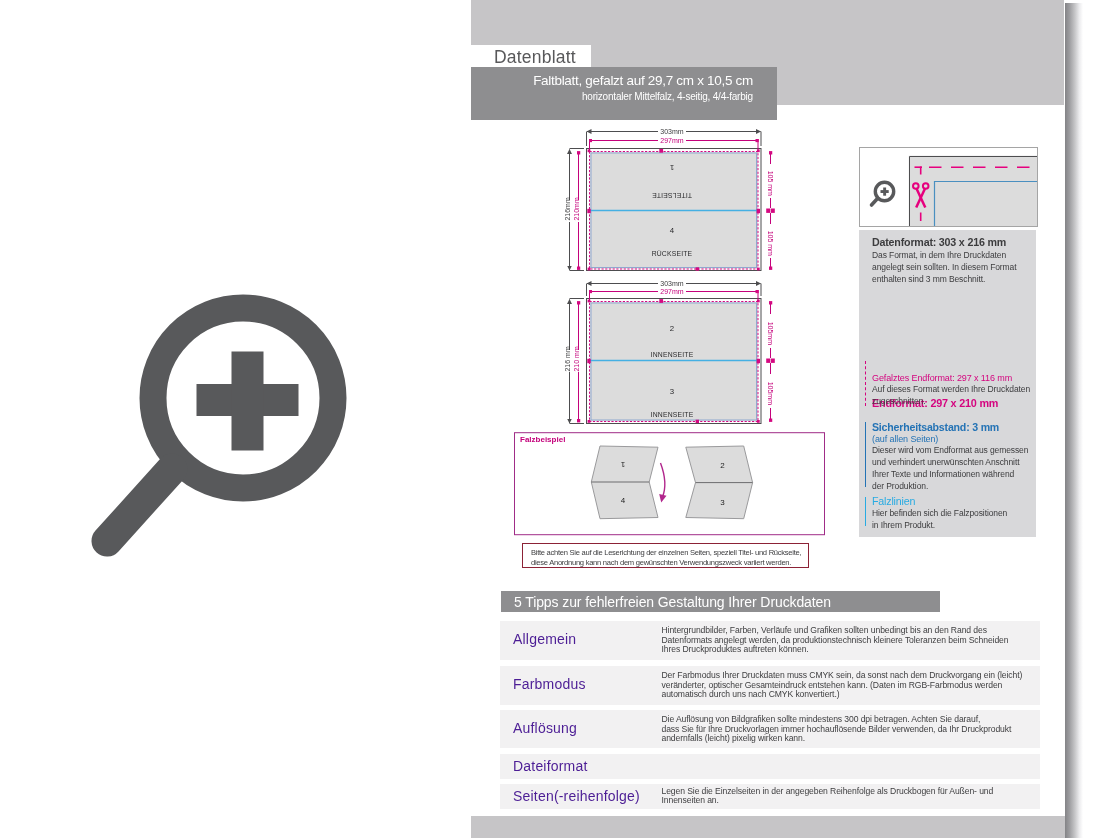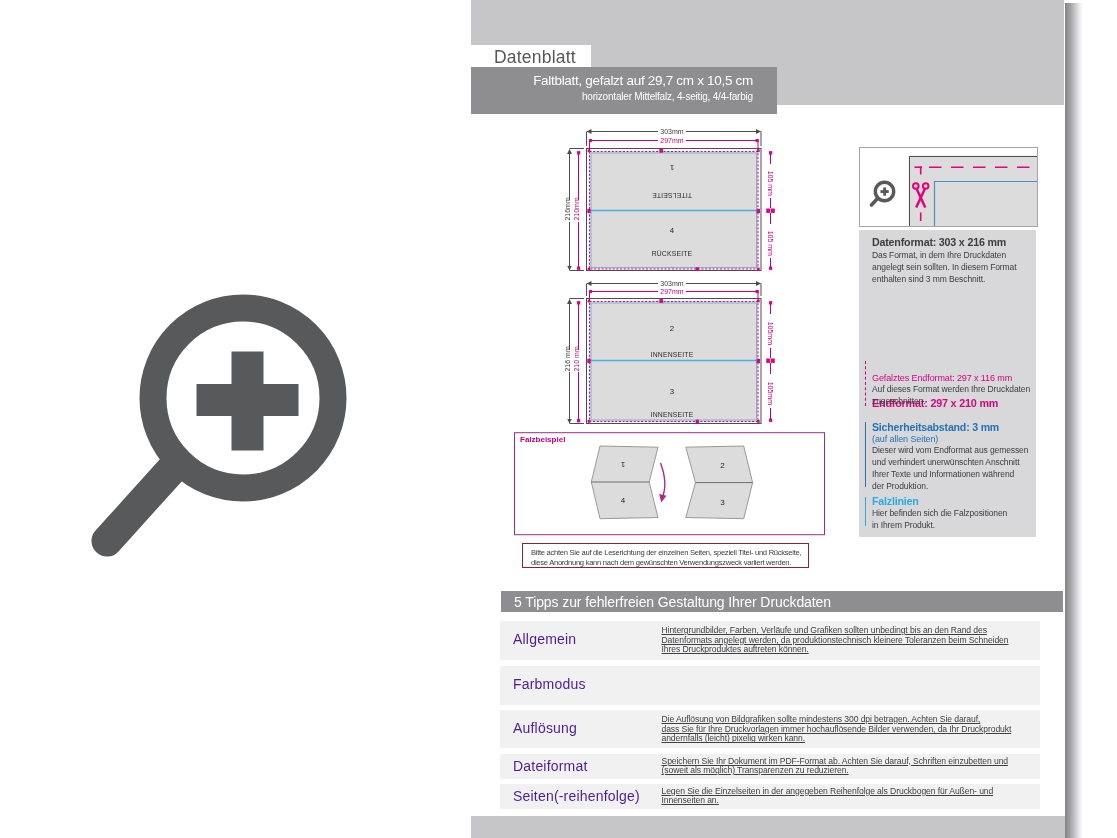--- a/index.html
+++ b/index.html
@@ -2,31 +2,31 @@
 <html><head>
 <meta charset="utf-8">
 <style>
 html,body{margin:0;padding:0;}
 body{width:1117px;height:838px;position:relative;overflow:hidden;background:#fff;
   font-family:"Liberation Sans", sans-serif;}
 .abs{position:absolute;}
 #bandtop{left:471px;top:0;width:593px;height:105px;background:#c6c5c7;}
 #dbox{left:471px;top:45px;width:120px;height:38px;background:#fff;}
 #dbox span{position:absolute;left:23px;top:1.5px;font-size:17.5px;color:#58585a;letter-spacing:0.2px;}
-#tbar{left:471px;top:67px;width:306px;height:47px;background:#8e8e90;color:#fff;text-align:right;}
+#tbar{left:471px;top:67px;width:306px;height:53px;background:#8e8e90;color:#fff;text-align:right;}
 #tbar .l1{position:absolute;right:24px;top:6px;font-size:13.5px;letter-spacing:-0.3px;white-space:nowrap;}
 #tbar .l2{position:absolute;right:24px;top:24px;font-size:10px;letter-spacing:-0.2px;white-space:nowrap;}
 #bandbot{left:471px;top:816px;width:594px;height:22px;background:#c6c5c7;}
 #shadow{left:1065px;top:3px;width:18px;height:835px;
   background:linear-gradient(to right,#838386 0%,#9d9da0 25%,#c6c6c8 55%,#ececee 80%,rgba(255,255,255,0) 100%);}
-#tipsbar{left:501px;top:591px;width:539px;height:21px;background:#8e8e90;color:#fff;padding-left:23px;}
+#tipsbar{left:501px;top:591px;width:439px;height:21px;background:#8e8e90;color:#fff;}
 #tipsbar span{position:absolute;left:13px;top:3px;font-size:14px;letter-spacing:-0.1px;}
 .row{left:500px;width:540px;background:#f2f1f2;}
 .rowlab{position:absolute;left:13px;font-size:14px;color:#4c1d95;letter-spacing:0.2px;}
-.rowtxt{position:absolute;left:161.5px;font-size:8.6px;color:#404042;line-height:9.7px;letter-spacing:-0.1px;white-space:nowrap;text-decoration:underline;}
+.rowtxt{position:absolute;left:161.5px;font-size:8.6px;color:#404042;line-height:9.7px;letter-spacing:-0.1px;white-space:nowrap;}
 #sb-box{left:859px;top:147px;width:179px;height:80px;background:#fff;border:1px solid #a5a5a5;box-sizing:border-box;}
 #sb-panel{left:859px;top:230px;width:177px;height:307px;background:#d8d8da;}
 .sbt{position:absolute;left:13px;color:#3c3c3e;font-size:8.5px;line-height:11.9px;letter-spacing:-0.1px;white-space:nowrap;}
 .mg{color:#d4057f;}
 .bl{color:#2473b5;}
 .cy{color:#29abe2;}
 .vline{position:absolute;left:6px;width:0;}
 #notebox{left:522px;top:543px;width:287px;height:24.5px;border:1px solid #8c2236;box-sizing:border-box;}
 #notebox div{position:absolute;left:8px;top:3.5px;font-size:7.6px;color:#3c3c3e;line-height:10.4px;letter-spacing:-0.28px;white-space:nowrap;}
 svg text{font-family:"Liberation Sans", sans-serif;}
@@ -50,45 +50,45 @@
   <div class="sbt" style="top:20px;">Das Format, in dem Ihre Druckdaten<br>angelegt sein sollten. In diesem Format<br>enthalten sind 3 mm Beschnitt.</div>
   <div class="vline" style="top:131px;height:45px;border-left:1.5px dashed #d4057f;"></div>
   <div class="sbt mg" style="top:128px;font-weight:bold;font-size:10.8px;letter-spacing:-0.2px;margin-top:40px;">Endformat: 297 x 210 mm</div>
   <div class="sbt mg" style="top:143px;font-size:9px;">Gefalztes Endformat: 297 x 116 mm</div>
   <div class="sbt" style="top:154px;">Auf dieses Format werden Ihre Druckdaten<br>zugeschnitten.</div>
   <div class="vline" style="top:192px;height:65px;border-left:1.5px solid #2473b5;"></div>
   <div class="sbt bl" style="top:192px;font-weight:bold;font-size:10.6px;letter-spacing:-0.2px;">Sicherheitsabstand: 3 mm</div>
   <div class="sbt bl" style="top:204px;font-size:9px;">(auf allen Seiten)</div>
   <div class="sbt" style="top:215px;">Dieser wird vom Endformat aus gemessen<br>und verhindert unerwünschten Anschnitt<br>Ihrer Texte und Informationen während<br>der Produktion.</div>
   <div class="vline" style="top:267px;height:29px;border-left:1.5px solid #29abe2;"></div>
-  <div class="sbt cy" style="top:266px;font-weight:bold;font-size:10.7px;letter-spacing:-0.2px;">Falzlinien</div>
+  <div class="sbt cy" style="top:266px;font-weight:normal;font-size:10.7px;letter-spacing:-0.2px;">Falzlinien</div>
   <div class="sbt" style="top:278px;">Hier befinden sich die Falzpositionen<br>in Ihrem Produkt.</div>
 </div>
 
 <div class="abs" id="notebox">
     <div>Bitte achten Sie auf die Leserichtung der einzelnen Seiten, speziell Titel- und Rückseite,<br>diese Anordnung kann nach dem gewünschten Verwendungszweck variiert werden.</div>
   </div>
 
 <div class="abs" id="tipsbar">
     <span>5 Tipps zur fehlerfreien Gestaltung Ihrer Druckdaten</span>
   </div>
 <div class="abs row" style="top:621px;height:39px;">
   <div class="rowlab" style="top:10px;">Allgemein</div>
   <div class="rowtxt" style="top:5px;">Hintergrundbilder, Farben, Verläufe und Grafiken sollten unbedingt bis an den Rand des<br>Datenformats angelegt werden, da produktionstechnisch kleinere Toleranzen beim Schneiden<br>Ihres Druckproduktes auftreten können.</div>
 </div>
 <div class="abs row" style="top:666px;height:38.5px;">
   <div class="rowlab" style="top:10px;">Farbmodus</div>
+  <div class="rowtxt" style="top:5px;">Der Farbmodus Ihrer Druckdaten muss CMYK sein, da sonst nach dem Druckvorgang ein (leicht)<br>veränderter, optischer Gesamteindruck entstehen kann. (Daten im RGB-Farbmodus werden<br>automatisch durch uns nach CMYK konvertiert.)</div>
 </div>
 <div class="abs row" style="top:710px;height:38px;">
   <div class="rowlab" style="top:10px;">Auflösung</div>
   <div class="rowtxt" style="top:5px;">Die Auflösung von Bildgrafiken sollte mindestens 300 dpi betragen. Achten Sie darauf,<br>dass Sie für Ihre Druckvorlagen immer hochauflösende Bilder verwenden, da Ihr Druckprodukt<br>andernfalls (leicht) pixelig wirken kann.</div>
 </div>
 <div class="abs row" style="top:753.5px;height:25px;">
   <div class="rowlab" style="top:4px;">Dateiformat</div>
-  <div class="rowtxt" style="top:3px;">Speichern Sie Ihr Dokument im PDF-Format ab. Achten Sie darauf, Schriften einzubetten und<br>(soweit als möglich) Transparenzen zu reduzieren.</div>
 </div>
 <div class="abs row" style="top:783.5px;height:25.5px;">
   <div class="rowlab" style="top:4px;">Seiten(-reihenfolge)</div>
   <div class="rowtxt" style="top:3px;">Legen Sie die Einzelseiten in der angegeben Reihenfolge als Druckbogen für Außen- und<br>Innenseiten an.</div>
 </div>
 
 <svg class="abs" style="left:0;top:0;" width="1117" height="838" viewBox="0 0 1117 838">
   <defs>
     <marker id="aD" markerWidth="8" markerHeight="8" refX="4.5" refY="2.5" orient="auto" markerUnits="userSpaceOnUse">
       <path d="M0,0 L5,2.5 L0,5 z" fill="#4d4d4f"></path>

